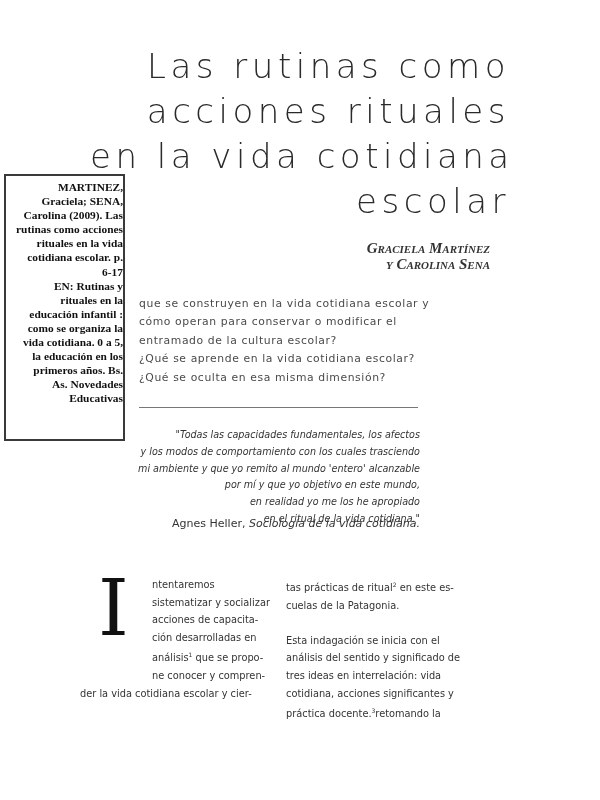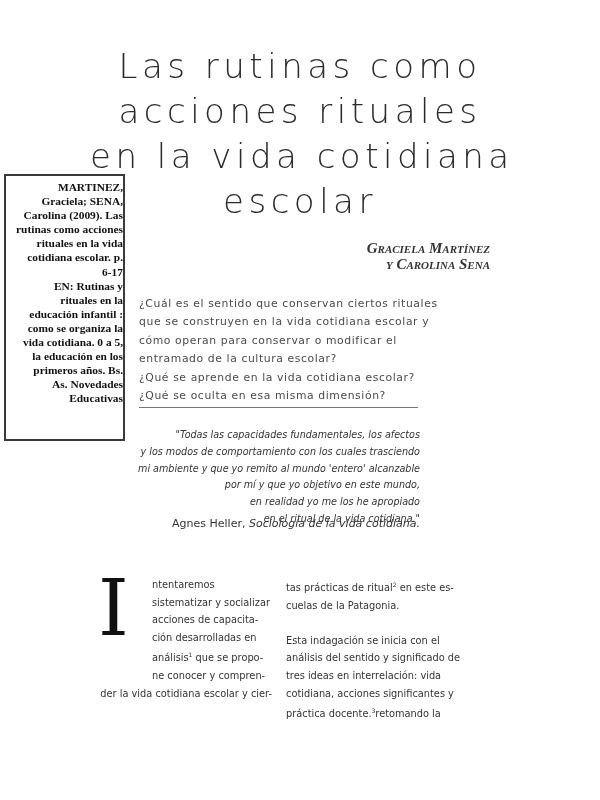--- a/index.html
+++ b/index.html
@@ -2,21 +2,21 @@
 <html><head>
 <meta charset="utf-8">
 <style>
   html, body { margin: 0; padding: 0; }
   body {
     width: 600px; height: 800px; background: #ffffff; position: relative; overflow: hidden;
     color: #222;
   }
   .title {
     position: absolute; left: 90px; top: 44px; width: 420px;
-    text-align: center; font-family: "DejaVu Sans", sans-serif; font-weight: 300;
+    text-align: right; font-family: "DejaVu Sans", sans-serif; font-weight: 300;
     font-size: 34px; letter-spacing: 4.5px; line-height: 45px; color: #2a2a2a;
   }
   .title div { white-space: nowrap; }
   .citation-box {
     position: absolute; left: 4px; top: 174px; width: 111px; height: 259px;
     border: 2px solid #3a3a3a; padding: 4px 0 0 6px; box-sizing: content-box;
   }
   .citation-box p {
     margin: 0; font-family: "Liberation Serif", serif; font-weight: bold;
     font-size: 11.4px; line-height: 14.1px; color: #111; white-space: pre-line; text-align: right;
@@ -50,21 +50,21 @@
   .dropcap {
     position: absolute; left: 98px; top: 568px;
     font-family: "DejaVu Serif", serif; font-size: 78px; line-height: 80px; color: #111;
     font-weight: normal;
   }
   .col1 {
     position: absolute; left: 80px; top: 576px; width: 192px;
     font-family: "DejaVu Sans", sans-serif; font-size: 9.8px; line-height: 17.6px; color: #333;
   }
   .col1 .indent { padding-left: 72px; white-space: nowrap; }
-  .col1 .full { padding-left: 0; white-space: nowrap; text-align: right; }
+  .col1 .full { padding-left: 0; white-space: nowrap; text-align: left; }
   .col2 {
     position: absolute; left: 286px; top: 576px; width: 190px;
     font-family: "DejaVu Sans", sans-serif; font-size: 9.8px; line-height: 17.6px; color: #333;
   }
   .col2 div { white-space: nowrap; }
   .col2 .gap { height: 17.6px; }
   sup { font-size: 6px; vertical-align: 4px; }
 </style>
 </head>
 <body>
@@ -94,21 +94,20 @@
 <span>As.  Novedades</span>
 <span>Educativas</span></p>
 </div>
 
 <div class="authors">
   <div>Graciela Martínez</div>
   <div>y Carolina Sena</div>
 </div>
 
 <div class="questions">
-  <div>¿Cuál es el sentido que conservan ciertos rituales</div>
   <div>que se construyen en la vida cotidiana escolar y</div>
   <div>cómo operan para conservar o modificar el</div>
   <div>entramado de la cultura escolar?</div>
   <div>¿Qué se aprende en la vida cotidiana escolar?</div>
   <div>¿Qué se oculta en esa misma dimensión?</div>
 </div>
 <div class="rule"></div>
 
 <div class="quote">
   <div>"Todas las capacidades fundamentales, los afectos</div>

